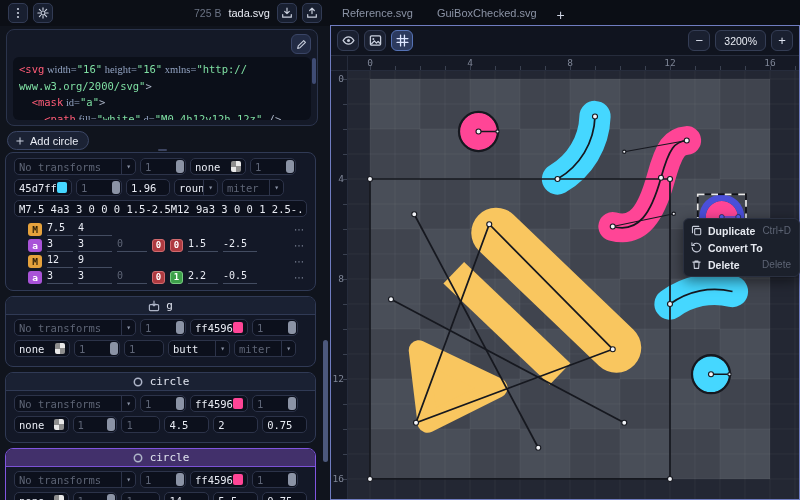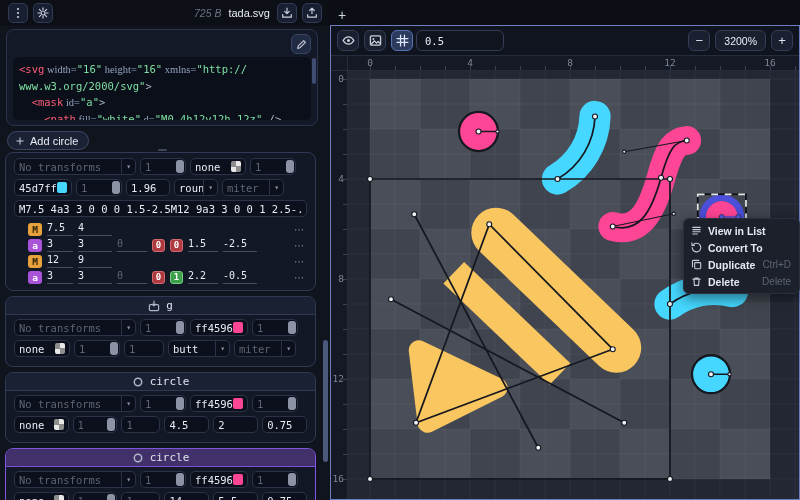--- a/index.html
+++ b/index.html
@@ -8,21 +8,21 @@
        font-family:"Liberation Sans",sans-serif;color:#e9ecf4;background:#10141d;}
   .mono{font-family:"DejaVu Sans Mono",monospace;}
 
   
   #left-panel{position:absolute;left:0;top:0;width:330px;height:500px;background:#10141d;overflow:hidden;}
   #left-topbar{position:absolute;left:0;top:0;width:330px;height:26px;background:#0c0f16;
                display:flex;align-items:center;gap:5px;padding:0 8px;}
   .tb-btn{width:20px;height:20px;border-radius:5px;background:#181f30;border:1px solid #323b54;
           display:flex;align-items:center;justify-content:center;color:#c9cfdd;}
   .tb-btn svg{width:12px;height:12px;}
-  #file-size{margin-left:auto;color:#6b7384;font-size:10.5px;font-style:italic;}
+  #file-size{margin-left:auto;color:#6b7384;font-size:10.5px;}
   #file-name{color:#e9ecf4;font-size:11px;margin:0 2px;text-align:center;}
 
   #code-panel{position:absolute;left:6px;top:29px;width:312px;height:97px;background:#141927;
               border:1px solid #2b344c;border-radius:8px;}
   #code-edit-btn{position:absolute;right:6px;top:4px;width:20px;height:20px;border-radius:6px;
                  background:#222b44;border:1px solid #3a4566;display:flex;align-items:center;justify-content:center;color:#c9cfdd;}
   #code-edit-btn svg{width:11px;height:11px;}
   #code-area{position:absolute;left:6px;top:27px;right:6px;bottom:5px;background:#0b0f19;border-radius:6px;
              padding:4px 2px 2px 6px;font-size:10.5px;line-height:16px;white-space:pre;overflow:hidden;}
   #code-scroll{position:absolute;right:1px;top:28px;width:4px;height:26px;background:#3f4c74;border-radius:2px;}
@@ -398,20 +398,26 @@
             <div class="ctl input" style="width: 46px;">
               <span class="val">0.75</span>
             </div>
           </div>
         </section>
       </div>
     <div id="left-scrollbar"></div>
   </div>
 
   <div id="tab-bar">
+      <div class="tab">
+        <span>Reference.svg</span>
+      </div>
+      <div class="tab">
+        <span>GuiBoxChecked.svg</span>
+      </div>
       <span id="new-tab">+</span>
     </div>
 
   <div id="canvas-pane">
     <div id="canvas-toolbar">
       <span class="ct-btn">
           <span style="display: flex;">
             <svg viewBox="0 0 12 12" fill="none" stroke="currentColor" stroke-width="1.2" stroke-linecap="round" stroke-linejoin="round">
               <path d="M1 6s2-3.3 5-3.3S11 6 11 6s-2 3.3-5 3.3S1 6 1 6z"></path>
               <circle cx="6" cy="6" r="1.4" fill="currentColor" stroke="none"></circle>
@@ -427,21 +433,20 @@
             </svg>
           </span>
         </span>
       <span class="ct-btn active">
           <span style="display: flex;">
             <svg viewBox="0 0 12 12" fill="none" stroke="currentColor" stroke-width="1.2" stroke-linecap="round" stroke-linejoin="round">
               <path d="M4.2 1v10M7.8 1v10M1 4.2h10M1 7.8h10"></path>
             </svg>
           </span>
         </span>
-      <span id="snap-input">0.5</span>
       <span id="zoom-controls">
         <span class="ct-btn zoom-btn">−</span>
         <span id="zoom-level">3200%</span>
         <span class="ct-btn zoom-btn">+</span>
       </span>
     </div>
     <div id="ruler-corner"></div>
     <div id="ruler-top">
         <div class="rt-tick" style="left: 22px;"></div>
         <div class="rt-tick" style="left: 47px;"></div>
@@ -644,47 +649,39 @@
           <circle cx="14.07" cy="5.52" r="0.1" fill="#575df2" stroke="#23263a" stroke-width="0.03"></circle>
           <circle cx="14.73" cy="5.52" r="0.1" fill="#575df2" stroke="#23263a" stroke-width="0.03"></circle>
         </svg>
       </div>
   </div>
 
   <div id="context-menu">
       <div class="menu-item">
         <span style="display: flex;">
           <svg viewBox="0 0 12 12" fill="none" stroke="currentColor" stroke-width="1.2" stroke-linecap="round" stroke-linejoin="round">
-            <path d="M2 2.6h8M2 5h8M2 7.4h8M2 9.8h5"></path>
+            <rect x="4" y="4" width="6.6" height="6.6" rx="1"></rect>
+            <path d="M1.6 8.4V2.4a.9.9 0 0 1 .9-.9h6"></path>
           </svg>
         </span>
-        <span>View in List</span>
+        <span>Duplicate</span>
+        <span class="menu-shortcut">Ctrl+D</span>
       </div>
       <div class="menu-item">
         <span style="display: flex;">
           <svg viewBox="0 0 12 12" fill="none" stroke="currentColor" stroke-width="1.2" stroke-linecap="round" stroke-linejoin="round">
             <path d="M2.7 2.7a4.7 4.7 0 1 1-1.4 3.4"></path>
             <path d="M1 1v2.7h2.7"></path>
           </svg>
         </span>
         <span>Convert To</span>
       </div>
       <div class="menu-item">
         <span style="display: flex;">
           <svg viewBox="0 0 12 12" fill="none" stroke="currentColor" stroke-width="1.2" stroke-linecap="round" stroke-linejoin="round">
-            <rect x="4" y="4" width="6.6" height="6.6" rx="1"></rect>
-            <path d="M1.6 8.4V2.4a.9.9 0 0 1 .9-.9h6"></path>
-          </svg>
-        </span>
-        <span>Duplicate</span>
-        <span class="menu-shortcut">Ctrl+D</span>
-      </div>
-      <div class="menu-item">
-        <span style="display: flex;">
-          <svg viewBox="0 0 12 12" fill="none" stroke="currentColor" stroke-width="1.2" stroke-linecap="round" stroke-linejoin="round">
             <path d="M2 3.4h8M4.3 3.4V2.1h3.4v1.3M3.2 3.4l.5 6.8h4.6l.5-6.8"></path>
           </svg>
         </span>
         <span>Delete</span>
         <span class="menu-shortcut">Delete</span>
       </div>
     </div>
 </div>
 
 </body></html>

